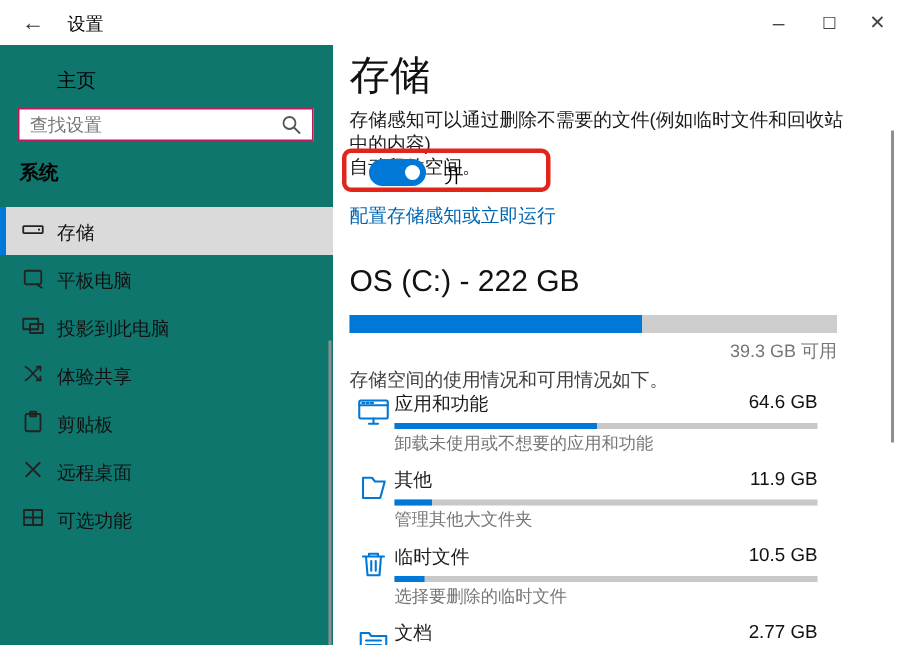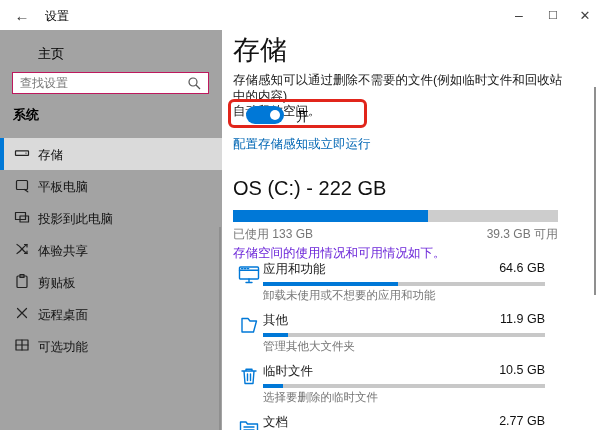--- a/index.html
+++ b/index.html
@@ -13,21 +13,21 @@
   .titlebar { position:absolute; left:0; top:0; width:600px; height:30px; background:#fff; z-index:5; }
   .back-btn { position:absolute; left:12px; top:5px; width:20px; height:20px; font-size:15px; color:#333;
               display:flex; align-items:center; justify-content:center; cursor:default; }
   .win-title { position:absolute; left:45px; top:8px; font-size:12px; color:#000; }
   .win-btn { position:absolute; top:0; width:34px; height:30px; display:flex; align-items:center; justify-content:center;
              font-size:12px; color:#444; }
   .win-btn.min { left:502px; font-size:14px; }
   .win-btn.max { left:536px; font-size:11px; }
   .win-btn.close { left:568px; font-size:13px; }
   
-  .sidebar { position:absolute; left:0; top:30px; width:222px; height:400px; background:#a3a3a3;padding-left:39px; }
+  .sidebar { position:absolute; left:0; top:30px; width:222px; height:400px; background:#0f766e;padding-left:39px; }
   .home-row { position:absolute; left:0; top:8px; width:222px; height:28px; }
   .home-row .nav-icon { position:absolute; left:14px; top:5px; }
   .home-row .nav-label { position:absolute; left:38px; top:7px; font-size:13px; }
   .search-box { position:absolute; left:12px; top:42px; width:197px; height:22px; background:#fff;
                 border:1px solid #be185d; }
   .search-box input { position:absolute; left:7px; top:1px; width:160px; height:18px; border:none; outline:none;
                       font-size:12px; color:#222; background:transparent;
                       font-family:"Liberation Sans","DejaVu Sans",sans-serif; }
   .search-glyph { position:absolute; right:6px; top:3px; width:15px; height:15px; }
   .section-label { position:absolute; left:13px; top:76px; font-size:13px; font-weight:bold; }
@@ -45,21 +45,21 @@
   .red-box { position:absolute; left:6px; top:69px; width:139px; height:29px; border:3px solid #e1251b; border-radius:6px; }
   .toggle { position:absolute; left:24px; top:76px; width:38px; height:18px; border-radius:10px; background:#0078d7; }
   .toggle .knob { position:absolute; right:4px; top:4px; width:10px; height:10px; border-radius:50%; background:#fff; }
   .toggle-label { position:absolute; left:74px; top:78px; font-size:13px; }
   .sense-link { position:absolute; left:11px; top:106px; font-size:12.5px; color:#0066b4; cursor:pointer; }
   .drive-title { position:absolute; left:11px; top:147px; font-size:20px; font-weight:400; color:#111; }
   .big-bar { position:absolute; left:11px; top:180px; width:325px; height:12px; background:#cdcdcd; }
   .big-bar .fill { height:12px; background:#0078d7; }
   .bar-labels { position:absolute; left:11px; top:196px; width:325px; font-size:12px; color:#767676; }
   .bar-labels .free { float:right; }
-  .usage-heading { position:absolute; left:11px; top:215px; font-size:12.5px; color:#6d28d9; }
+  .usage-heading { position:absolute; left:11px; top:215px; font-size:12.5px; color:#404040; }
   .cat-list { position:absolute; left:11px; top:231px; width:325px; }
   .cat-row { position:relative; width:325px; height:35px; margin-bottom:16px; }
   .cat-icon { position:absolute; left:5px; top:2px; width:22px; height:22px; }
   .cat-name { position:absolute; left:30px; top:0; font-size:12.5px; font-weight:400; color:#1a1a1a; }
   .cat-size { position:absolute; right:13px; top:0; font-size:12.5px; color:#111; }
   .cat-bar { position:absolute; left:30px; top:21px; width:282px; height:4px; background:#c8c8c8; }
   .cat-bar .fill { height:4px; background:#0078d7; }
   .cat-desc { position:absolute; left:30px; top:27px; font-size:11.5px; color:#767676; }
   .main-scrollbar { position:absolute; left:594px; top:87px; width:2px; height:208px; background:#8f8f8f; }
 </style>
@@ -155,21 +155,20 @@
   </div>
   <div class="toggle-label">开</div>
 
   <div class="sense-link">配置存储感知或立即运行</div>
 
   <div class="drive-title">OS (C:) - 222 GB</div>
   <div class="big-bar">
     <div class="fill" id="drive-fill" style="width: 60%;"></div>
   </div>
   <div class="bar-labels">
-    <span class="used">已使用 133 GB</span>
     <span class="free">39.3 GB 可用</span>
   </div>
   <div class="usage-heading">存储空间的使用情况和可用情况如下。</div>
 
   <div class="cat-list">
       <div class="cat-row">
         <span class="cat-icon"><svg width="22" height="22" viewBox="0 0 22 22" fill="none" stroke="#0078d7" stroke-width="1.4" stroke-linejoin="round" stroke-linecap="round">
             <rect x="1.5" y="4" width="19" height="12" rx="1"></rect>
             <path d="M1.5 7.2 H20.5"></path>
             <path d="M3.5 5.6 h1.4 M6.4 5.6 h1.4 M9.3 5.6 h1.4"></path>

